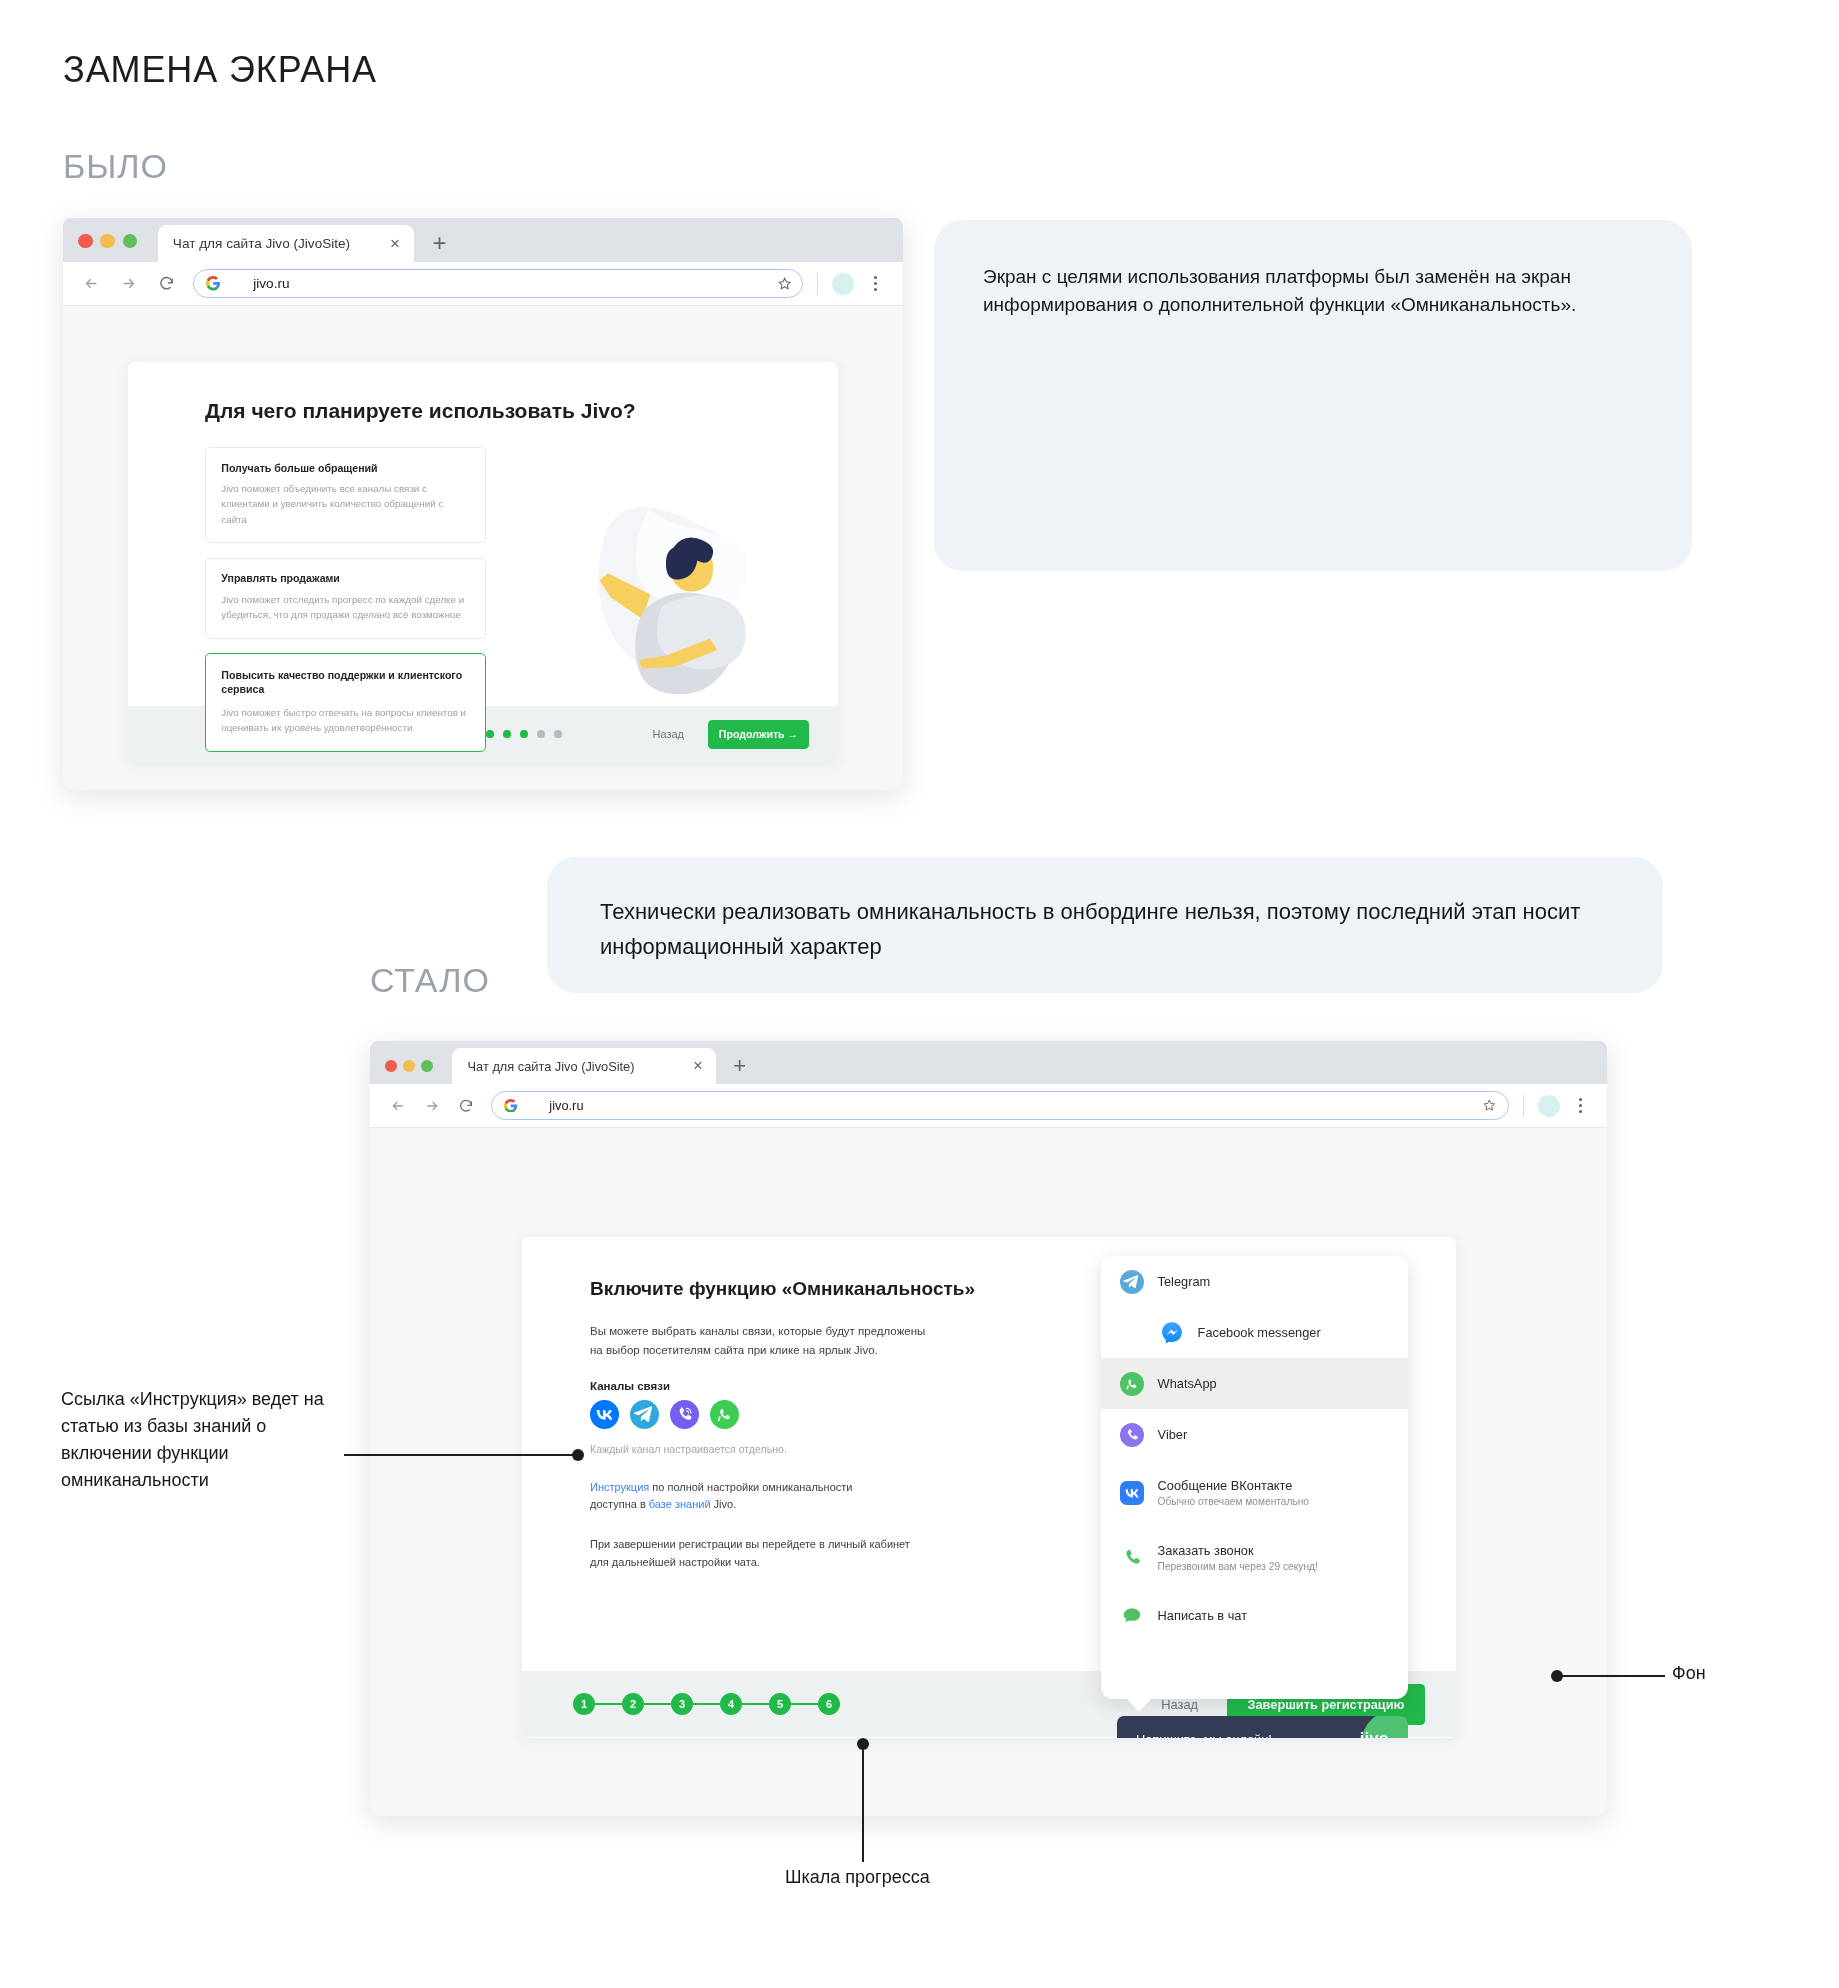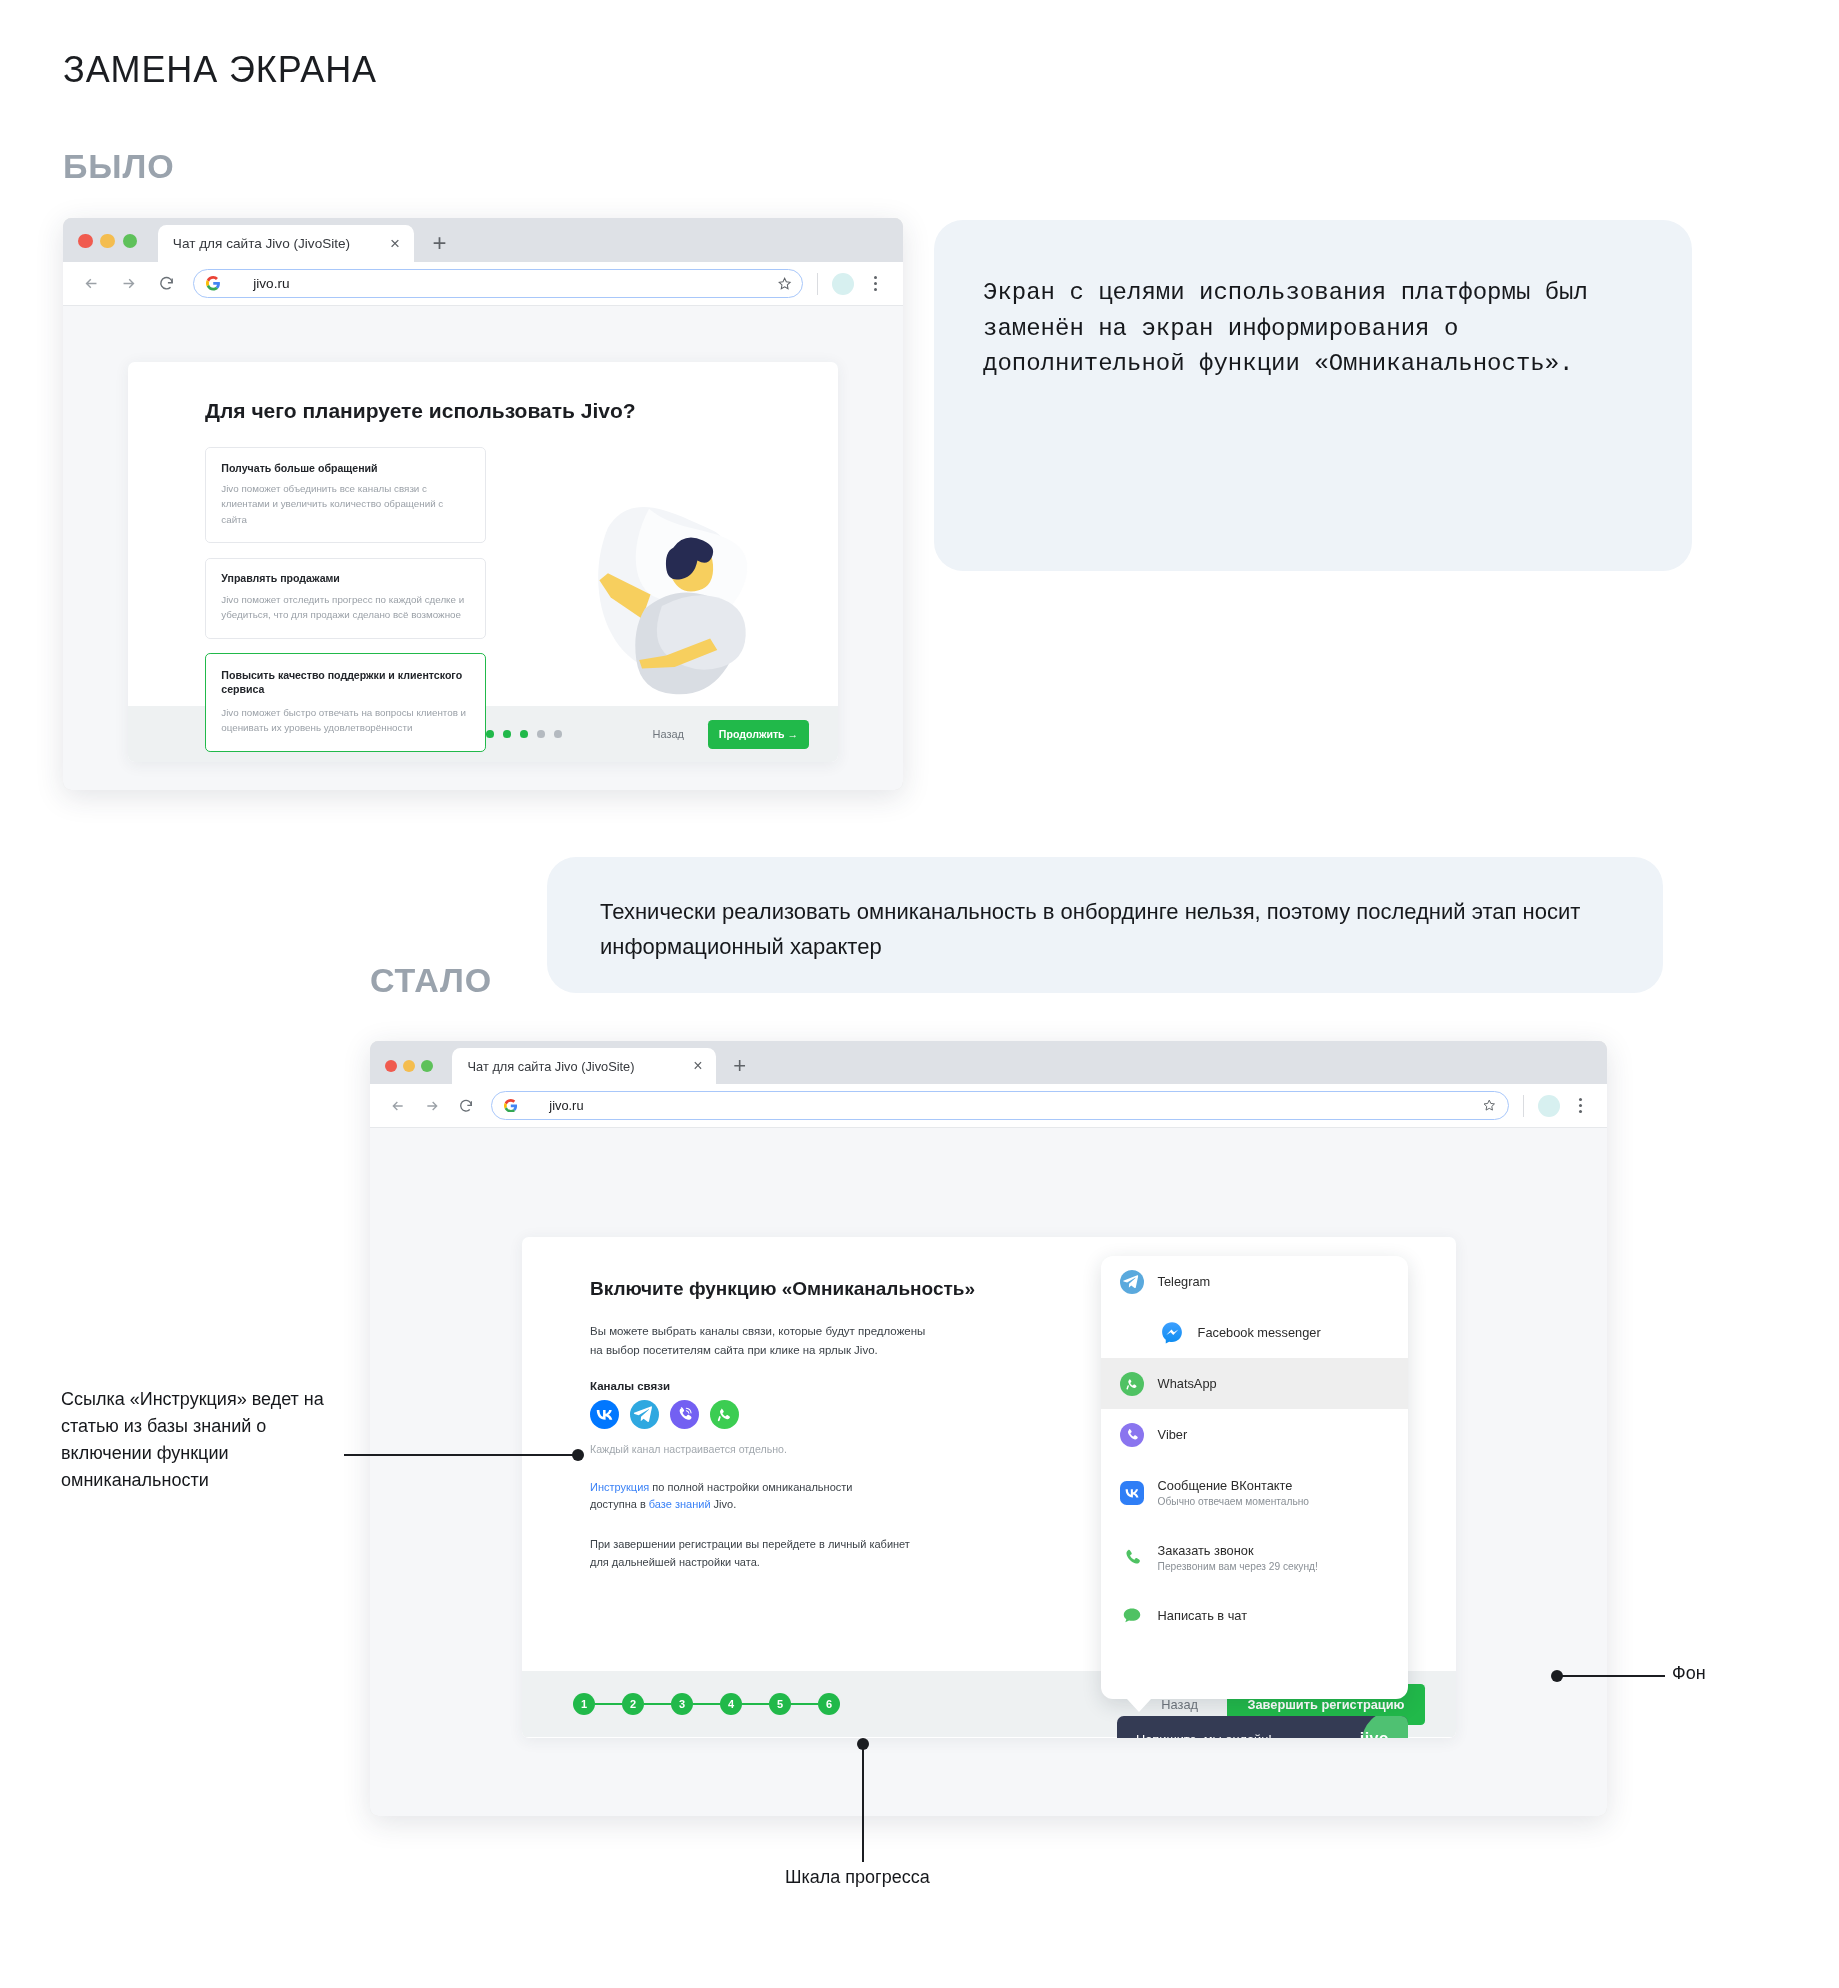--- a/index.html
+++ b/index.html
@@ -12,21 +12,21 @@
   .page { position: relative; width: 1840px; height: 1988px; }
 
   
   .main-title {
     position: absolute; left: 63px; top: 49px;
     font-size: 36px; font-weight: 400; letter-spacing: 0.9px;
     color: #1b1d21;
   }
   .section-label {
     position: absolute;
-    font-size: 34px; font-weight: 700; letter-spacing: 0.9px;
+    font-size: 34px; font-weight: 400; letter-spacing: 0.9px;
     color: #9aa3ad;
   }
   .label-bylo { left: 63px; top: 147px; }
   .label-stalo { left: 370px; top: 961px; }
 
   
   .browser {
     position: absolute;
     background: #e5e5e5;
     border-radius: 8.5px;
@@ -288,21 +288,21 @@
             <span class="pdot" style="width:7.7px;height:7.7px;"></span>
           </div>
           <div class="btn-back" style="margin-left:auto; font-size:11px;">Назад</div>
           <div class="btn-primary" style="margin-left:24px; width:101px; height:29px; font-size:10.6px;">Продолжить →</div>
         </div>
       </div>
 
     </div>
   </div>
 
-  <div class="callout" style="left:934px; top:220px; width:758px; height:351px; padding:55px 49px; font-size:24px; line-height:1.48;font-family:Liberation Mono, monospace;">
+  <div class="callout" style="left:934px; top:220px; width:758px; height:351px; padding:43px 49px; font-size:19px; line-height:1.48;">
     <p>Экран с целями использования платформы был заменён на экран информирования о дополнительной функции «Омниканальность».</p>
   </div>
 
   <div class="callout" style="left:547px; top:857px; width:1116px; height:136px; padding:37px 53px; font-size:22px; line-height:1.6;">
     <p>Технически реализовать омниканальность в онбординге нельзя, поэтому последний этап носит информационный характер</p>
   </div>
 
   <div class="browser" style="left:370px; top:1041px; width:1237px; height:775px;">
 
     <div class="bw-tabbar" style="height:43px;">

